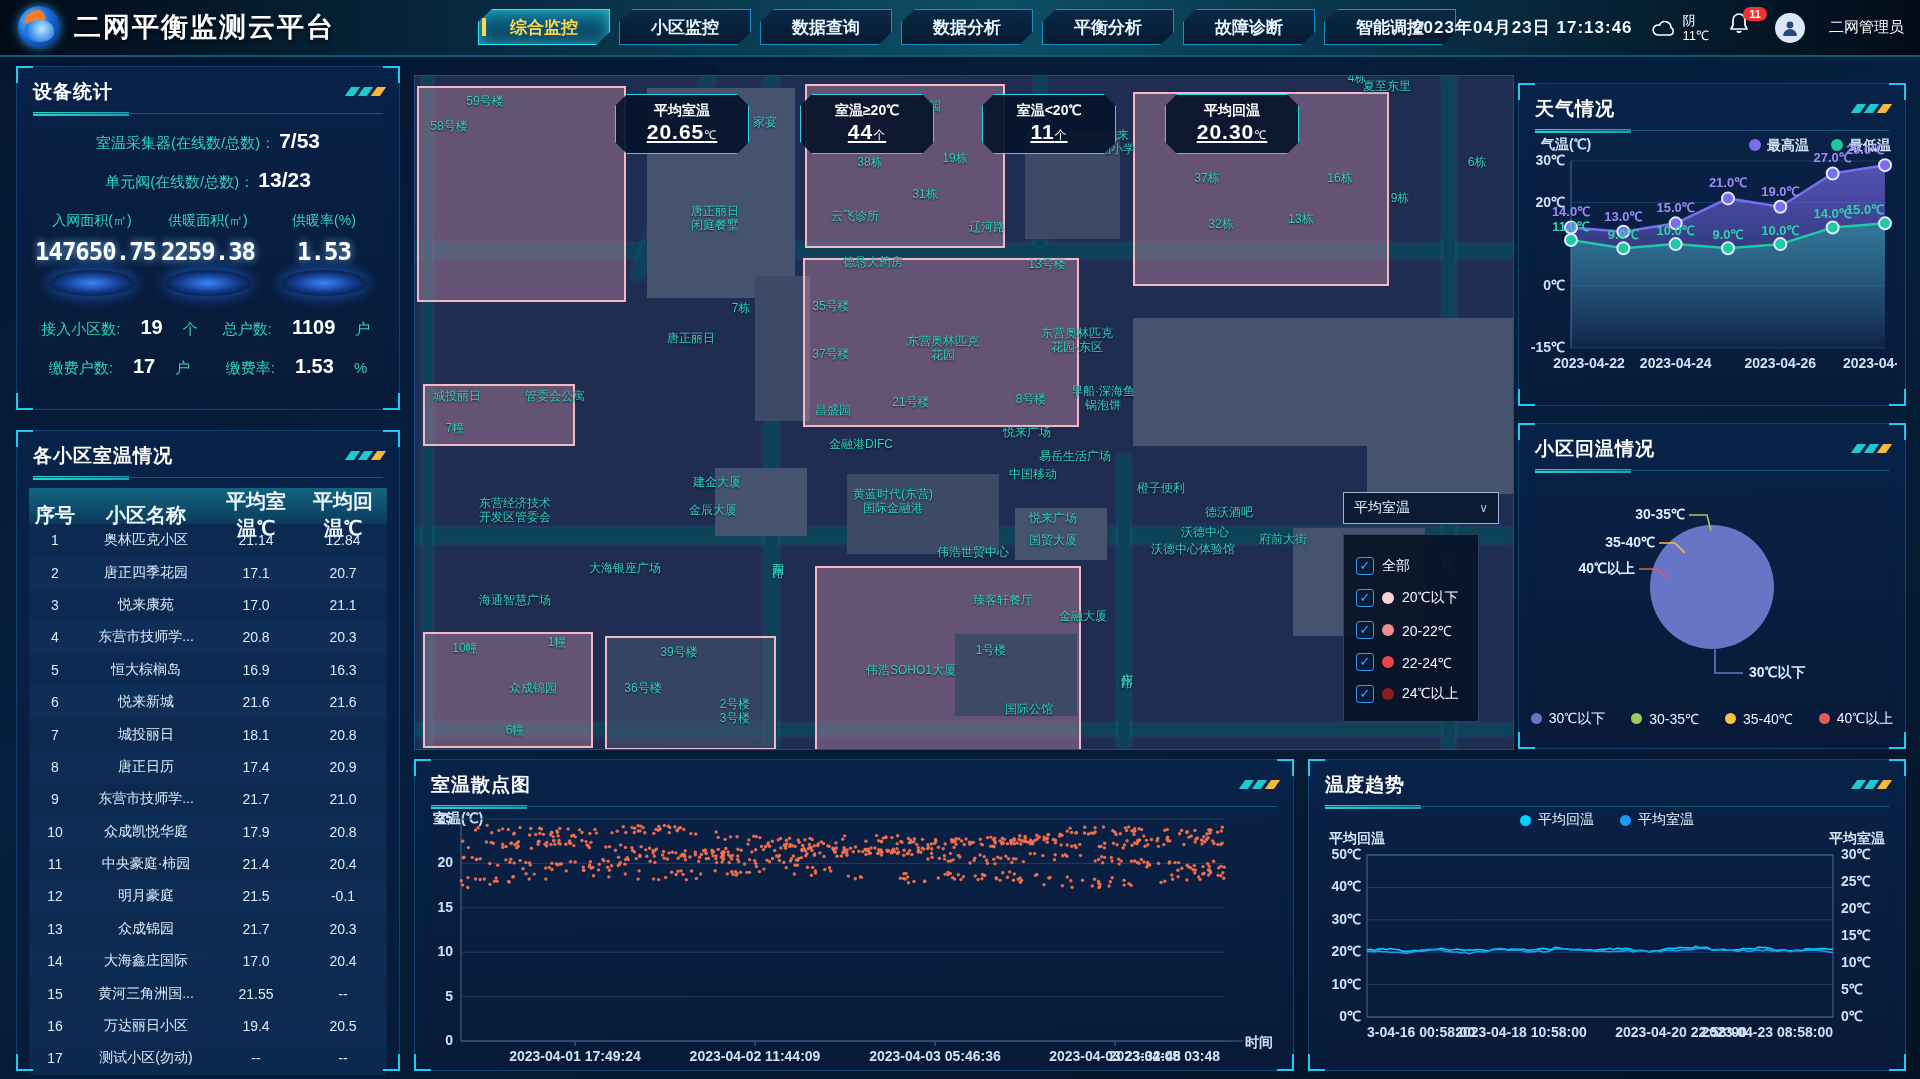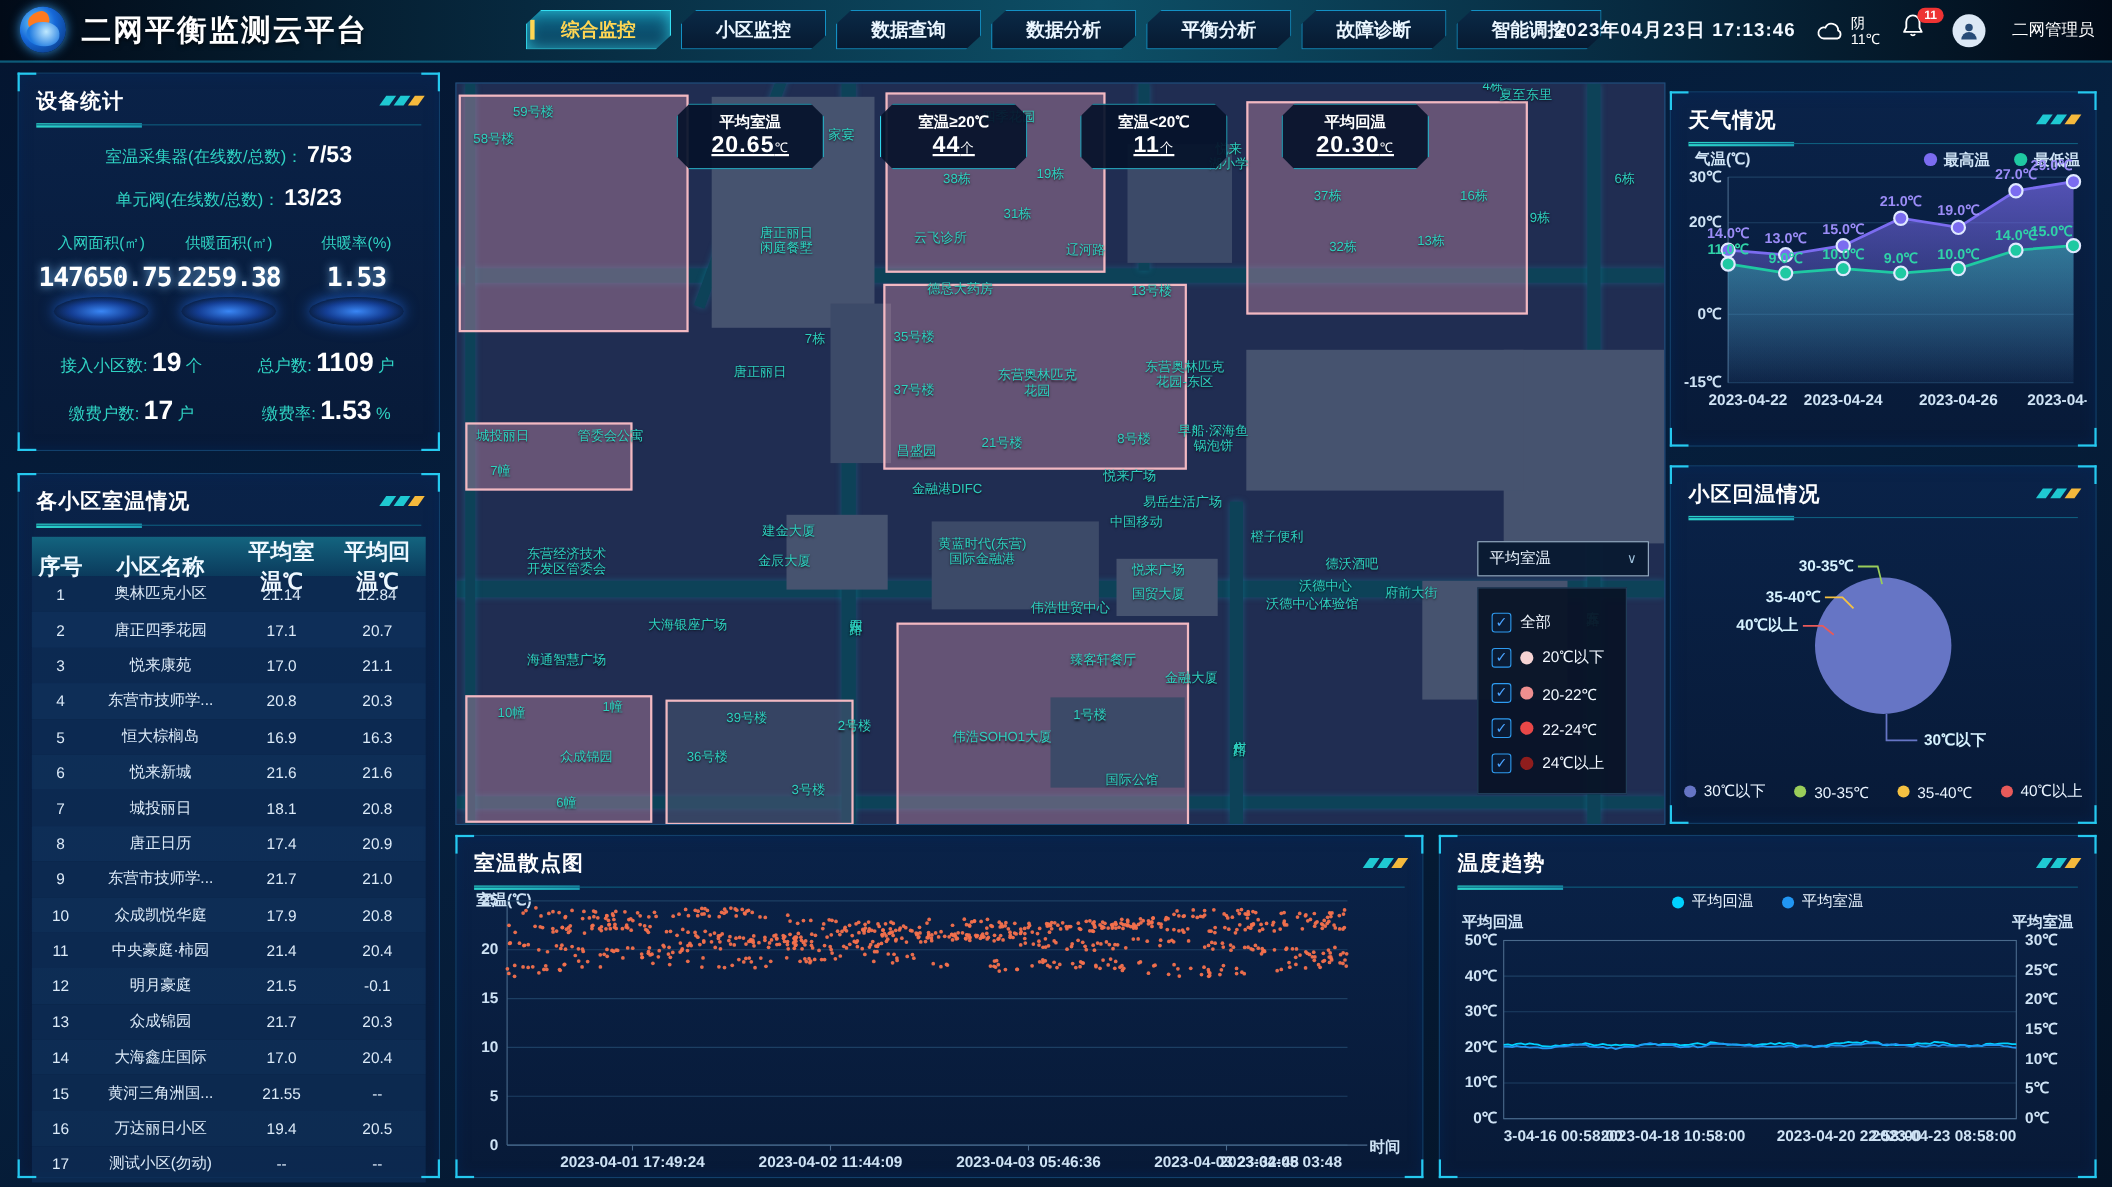--- a/index.html
+++ b/index.html
@@ -57,21 +57,21 @@
   .gauges{display:flex;justify-content:space-between;padding:20px 18px 0 18px;}
   .gauge{width:114px;text-align:center;}
   .gauge .glab{color:#2fd3c3;font-size:14px;}
   .gauge .gval{color:#fff;font-family:"DejaVu Sans Mono",monospace;font-size:24px;font-weight:bold;
     letter-spacing:-1px;margin-top:8px;text-shadow:0 0 9px rgba(130,200,255,.9);white-space:nowrap;}
   .gauge .disc{margin:4px auto 0 auto;width:86px;height:26px;border-radius:50%;
     background:radial-gradient(ellipse at center,rgba(60,140,255,.95) 0%,rgba(30,90,220,.55) 45%,rgba(10,40,120,0) 75%);
     box-shadow:0 0 14px rgba(40,120,255,.7);}
   .kpis{display:grid;grid-template-columns:1fr 1fr;margin-top:20px;row-gap:16px;padding:0 14px;}
   .kpi{font-size:15px;color:#2fd3c3;text-align:center;white-space:nowrap;}
-  .kpi b{color:#fff;font-size:24px;margin:0 4px;}
+  .kpi b{color:#fff;font-size:20px;margin:0 20px;}
   
   #tbl-head{display:grid;grid-template-columns:52px 130px 90px 84px;margin:10px 12px 0 12px;height:36px;
     background:linear-gradient(180deg,#13647f,#0b3a5c);align-items:center;color:#eef8ff;font-size:20px;font-weight:bold;text-align:center;}
   #tbl-body{margin:0 12px;}
   .trow{display:grid;grid-template-columns:52px 130px 90px 84px;height:32.4px;align-items:center;
     color:#dceaf8;font-size:14px;text-align:center;cursor:pointer;}
   .trow:nth-child(odd){background:rgba(13,44,84,.85);}
   .trow:nth-child(even){background:rgba(19,58,104,.55);}
   .trow .nm{overflow:hidden;white-space:nowrap;text-overflow:ellipsis;}
   
@@ -405,21 +405,21 @@
       <div class="mlabel" style="left: 588px; top: 524px;">臻客轩餐厅</div>
       <div class="mlabel" style="left: 668px; top: 540px;">金融大厦</div>
       <div class="mlabel" style="left: 868px; top: 463px;">府前大街</div>
       <div class="mlabel v" style="left: 1033px; top: 472px;">东五路</div>
       <div class="mlabel v" style="left: 712px; top: 590px;">广州路</div>
       <div class="mlabel" style="left: 118px; top: 612px;">众成锦园</div>
       <div class="mlabel" style="left: 50px; top: 572px;">10幢</div>
       <div class="mlabel" style="left: 142px; top: 566px;">1幢</div>
       <div class="mlabel" style="left: 264px; top: 576px;">39号楼</div>
       <div class="mlabel" style="left: 228px; top: 612px;">36号楼</div>
-      <div class="mlabel" style="left: 320px; top: 584px; margin-left: 42px;">2号楼</div>
+      <div class="mlabel" style="left: 320px; top: 628px;">2号楼</div>
       <div class="mlabel" style="left: 320px; top: 642px;">3号楼</div>
       <div class="mlabel" style="left: 100px; top: 654px;">6幢</div>
       <div class="mlabel" style="left: 576px; top: 574px;">1号楼</div>
       <div class="mlabel" style="left: 496px; top: 594px;">伟浩SOHO1大厦</div>
       <div class="mlabel" style="left: 614px; top: 633px;">国际公馆</div>
       <div class="badge" style="left: 200px; top: 18px;">
         <div class="bl1">平均室温</div>
         <div class="bl2">20.65<span>℃</span></div>
       </div>
       <div class="badge" style="left: 385px; top: 18px;">

